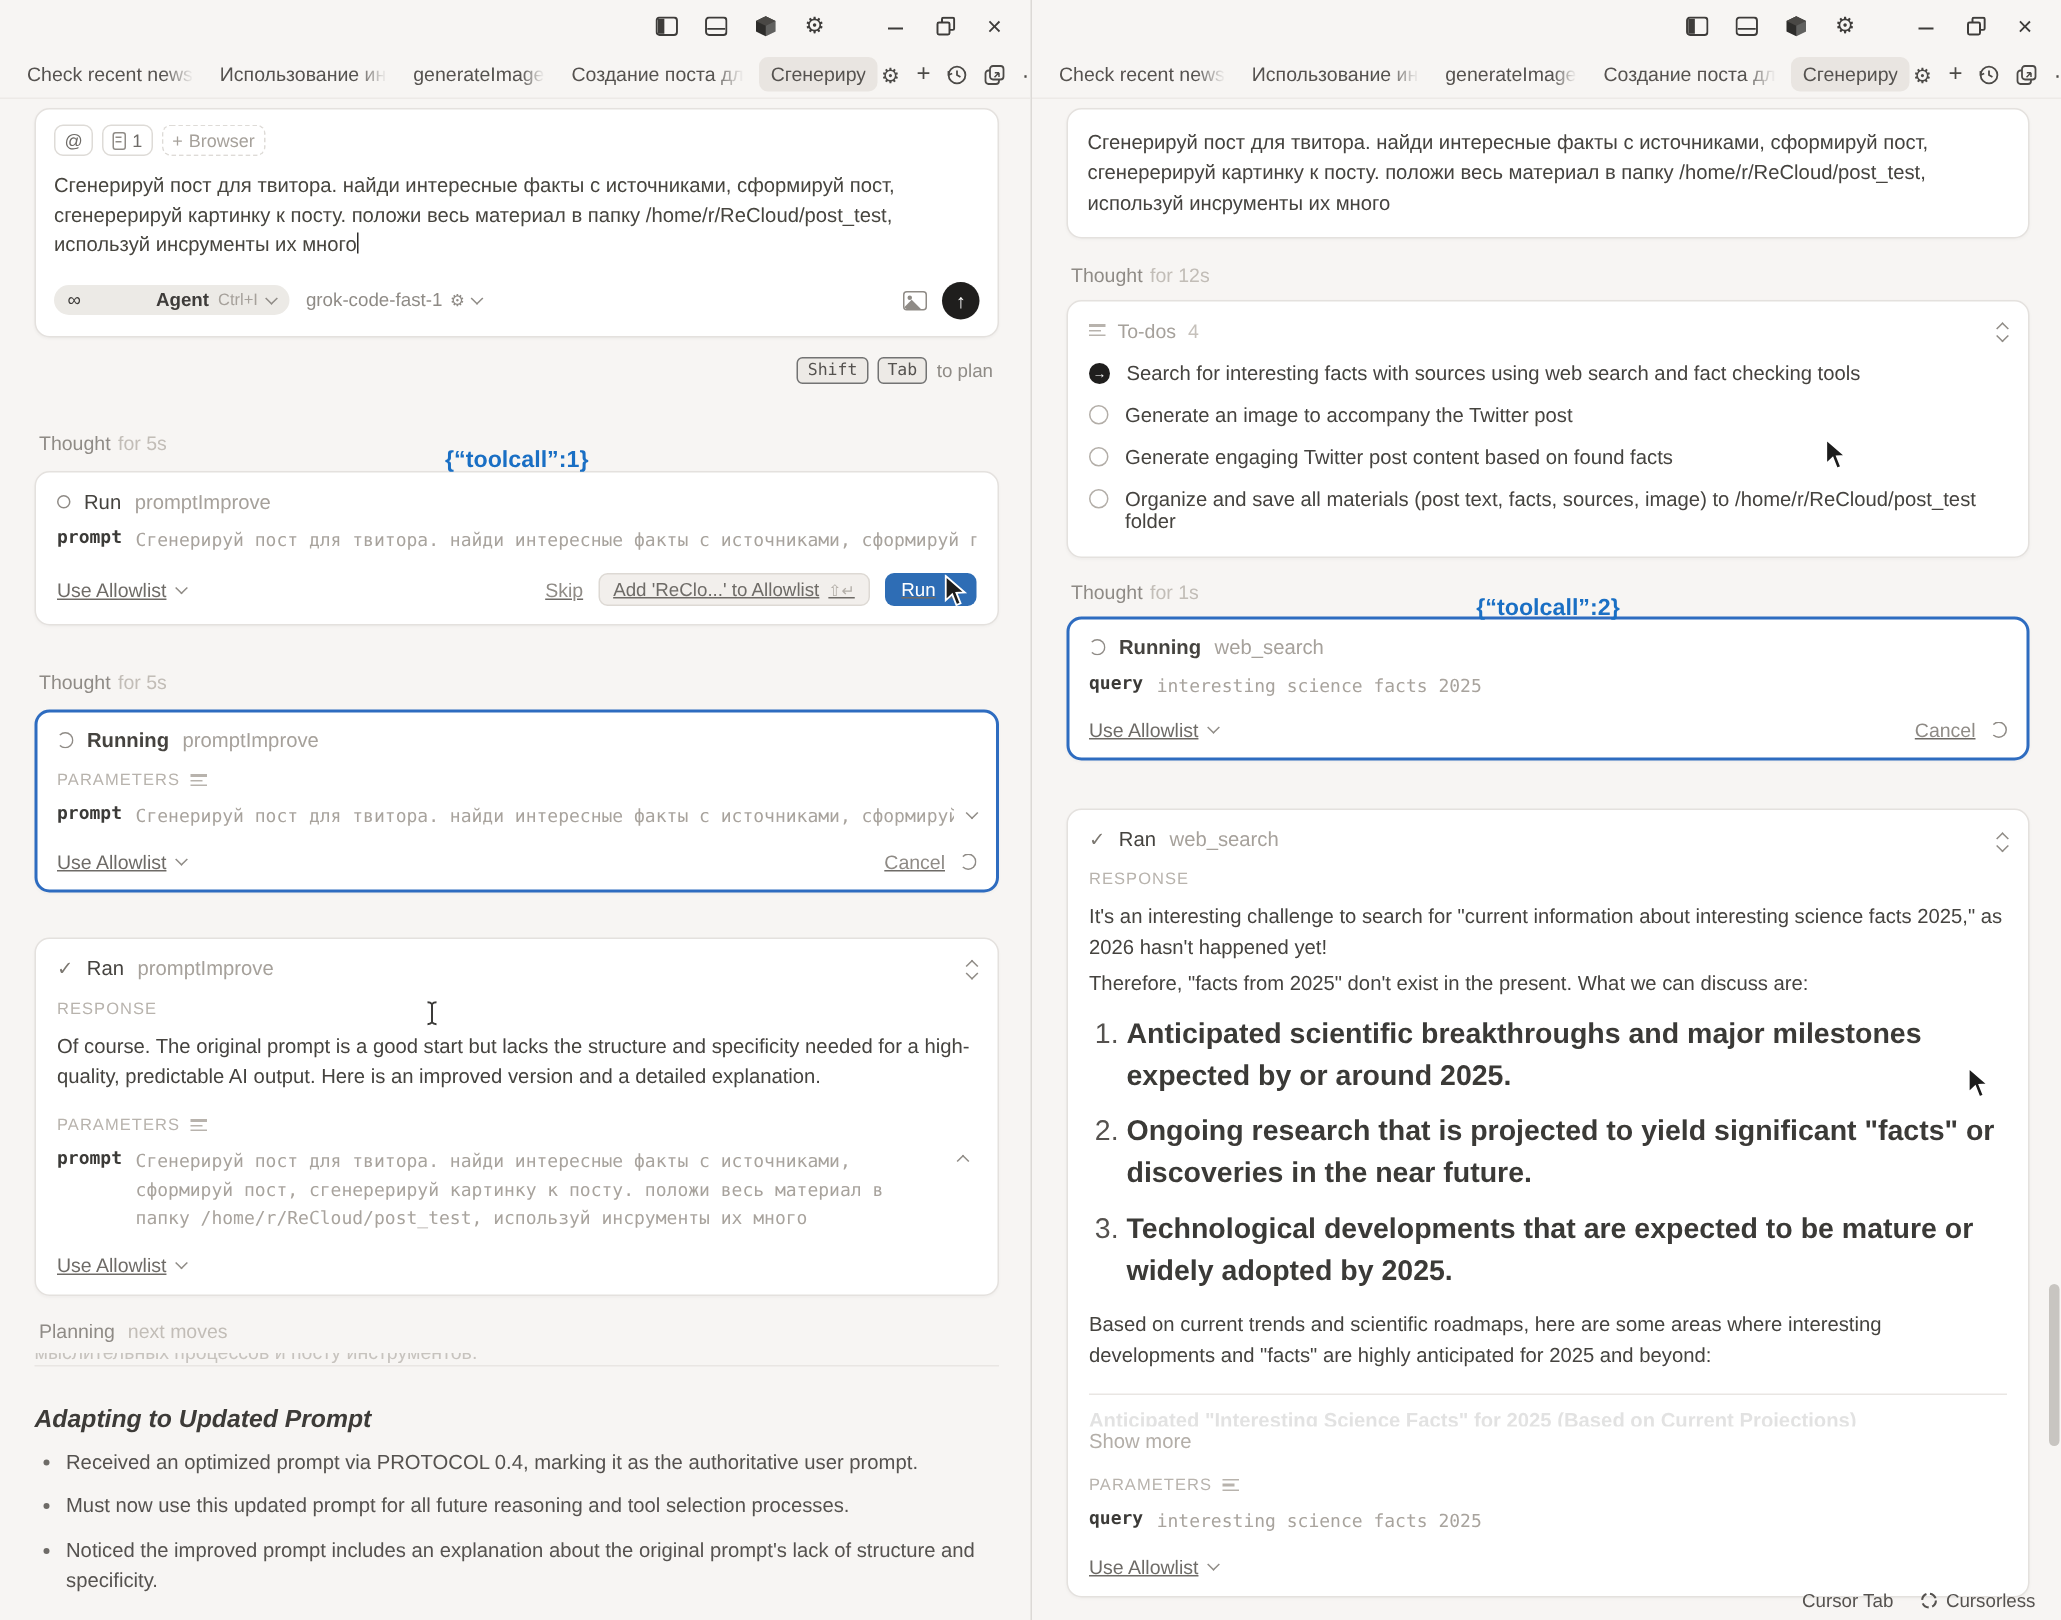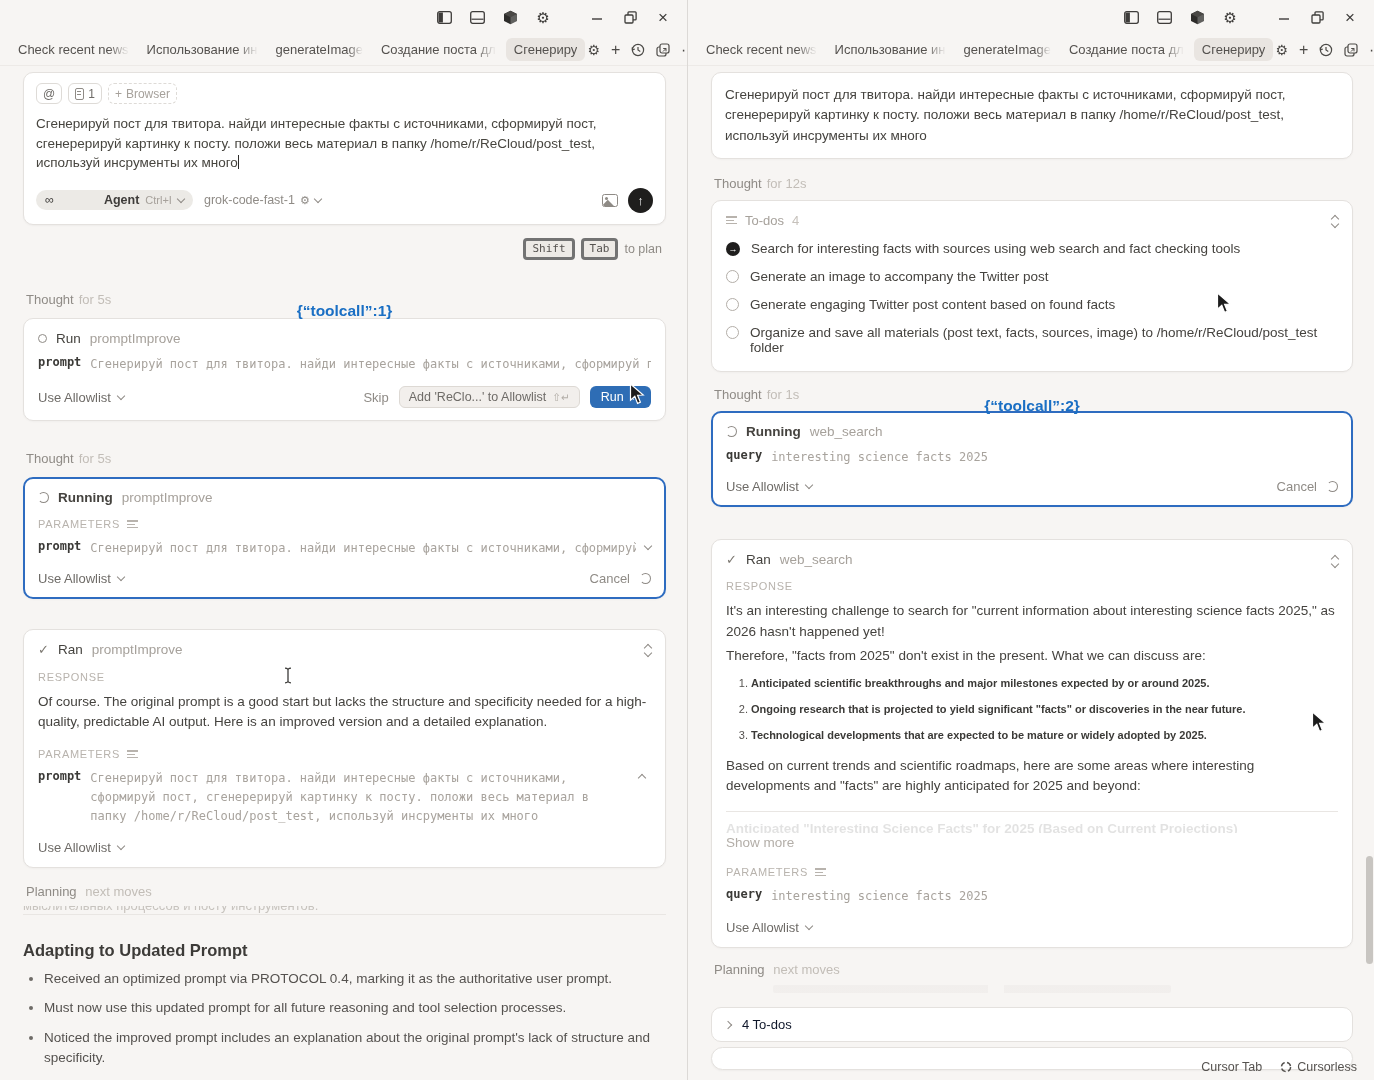--- a/index.html
+++ b/index.html
@@ -46,21 +46,21 @@
   .model-row { display:flex; gap:5px; align-items:center; color:#8f8b86; font-size:12.5px; }
   .footer-spacer { margin-left:auto; display:flex; align-items:center; gap:10px; }
   .circle-btn { width:25px; height:25px; border-radius:50%; background:#1f1e1d; color:#fff; display:flex; align-items:center; justify-content:center; font-size:13px; }
 
   
   .chev { display:inline-block; width:6px; height:6px; border-right:1.4px solid #8f8b86; border-bottom:1.4px solid #8f8b86; transform:rotate(45deg); margin-top:-3px; }
   .chev.up { transform:rotate(-135deg); margin-top:3px; }
   .chev.right { transform:rotate(-45deg); margin:0 2px 0 0; }
 
   .hint-row { display:flex; justify-content:flex-end; align-items:center; gap:6px; margin:13px 4px 0; color:#8f8b86; font-size:12.5px; }
-  .kbd { background:#edeae6; border:3px solid #737373; border-radius:4px; padding:1px 6px 2px; font-family:"DejaVu Sans Mono", monospace; font-size:11px; color:#55524f; }
+  .kbd { background:#edeae6; border:1px solid #737373; border-radius:4px; padding:1px 6px 2px; font-family:"DejaVu Sans Mono", monospace; font-size:11px; color:#55524f; }
 
   .thought-row { position:relative; display:flex; align-items:center; margin:24px 3px 11px; font-size:13px; }
   .thought-label { color:#8f8b86; }
   .thought-dur { color:#c2bdb7; margin-left:5px; }
   .annotation { position:absolute; left:0; right:0; text-align:center; color:#1a6fc4; font-weight:700; font-size:15.5px;margin-top:24px; }
 
   
   .tool-card { background:#fff; border:1px solid #e4e1de; border-radius:10px; padding:12px 14px; box-shadow:0 1px 2px rgba(0,0,0,.03); }
   .tool-card.active { border:2px solid #2e6cc0; padding:11px 13px; }
   .tool-head { display:flex; align-items:center; gap:9px; font-size:13.5px; color:#45433f; }
@@ -70,48 +70,48 @@
   .check { color:#7c7871; font-size:13px; }
   .expander { margin-left:auto; display:flex; flex-direction:column; align-items:center; gap:2px; }
   .label-ico { display:flex; flex-direction:column; gap:2px; width:11px; }
   .label-ico i { display:block; height:1.3px; background:#b8b3ad; }
   .label-ico i:nth-child(1){ width:11px; } .label-ico i:nth-child(2){ width:8px; } .label-ico i:nth-child(3){ width:11px; }
   .sec-label { margin-top:13px; display:flex; gap:7px; align-items:center; font-size:11px; letter-spacing:.7px; color:#b8b3ad; }
   .param-row { margin-top:9px; display:flex; gap:9px; font-family:"DejaVu Sans Mono", monospace; font-size:12px; align-items:flex-start; }
   .param-key { font-weight:700; color:#3b3a37; flex:none; }
   .param-val { color:#a8a39d; line-height:1.55; }
   .param-val.clip { white-space:nowrap; overflow:hidden; flex:1; }
-  .card-footer { margin-top:13px; display:flex; align-items:center; font-size:13px; color:#6e6b67; gap:16px; }
+  .card-footer { margin-top:13px; display:flex; align-items:center; font-size:13px; color:#6e6b67; gap:16px;text-decoration:underline; }
   .footer-right { margin-left:auto; display:flex; gap:10px; align-items:center; }
   .run-btn { background:#2e6db5; color:#fff; border-radius:6px; padding:4px 11px; font-size:12.5px; display:flex; gap:7px; align-items:center; }
   .run-btn .ret { font-size:11px; opacity:.85; }
   .allow-btn { background:#f2efec; border:1px solid #ddd9d4; border-radius:6px; padding:3px 9px; color:#6e6b67; font-size:12.5px; display:flex; gap:6px; align-items:center; }
   .allow-btn .keys { color:#b3aea8; font-size:10.5px; }
   .skip-btn { color:#8f8b86; font-size:13px; }
   .response-text { margin-top:9px; font-size:13.5px; line-height:1.5; color:#45433f; }
 
   .plan-row { margin:19px 3px 0; font-size:13px; }
   .cut-line { height:9px; overflow:hidden; margin-top:7px; border-bottom:1px solid #e9e6e3; }
   .cut-line span { display:block; margin-top:-8px; color:#c7c3be; font-size:13px; }
   .cut-blur { height:8px; margin-top:8px; background:linear-gradient(90deg,#efecea 0 54%, transparent 54% 58%, #efecea 58% 100%); opacity:.7; width:62%; margin-left:62px; border-radius:2px; }
 
-  .md-h2 { font-size:16.5px; font-weight:700; color:#3d3b38; margin:26px 0 0; }
+  .md-h2 { font-size:16.5px; font-weight:700; color:#3d3b38; margin:26px 0 0;font-style:italic; }
   .md-ul { margin:6px 0 0; padding-left:21px; }
   .md-ul li { margin-top:9px; font-size:13.5px; line-height:1.5; color:#55524f; }
   .md-ul li::marker { color:#6e6b67; }
 
   
   .todo-head { display:flex; gap:8px; align-items:center; color:#a6a19b; font-size:13px; }
   .todo-count { color:#c6c1bb; }
   .todo-item { display:flex; gap:11px; margin-top:13px; font-size:13.5px; color:#45433f; align-items:flex-start; }
   .todo-circle { width:13px; height:13px; border:1.4px solid #b3aea8; border-radius:50%; flex:none; margin-top:1px; }
   .todo-circle.active { width:14px; height:14px; border:none; background:#1f1e1d; color:#fff; display:flex; align-items:center; justify-content:center; font-size:9px; }
 
   .ol-list { margin:8px 0 0; padding-left:25px; }
-  .ol-list li { font-weight:700; color:#3b3a37; font-size:11px; margin-top:10px; line-height:1.45; }
+  .ol-list li { font-weight:700; color:#3b3a37; font-size:19px; margin-top:10px; line-height:1.45; }
   .ol-list li::marker { font-weight:400; color:#55524f; }
   .divider { border:none; border-top:1px solid #e9e6e3; margin:15px 0 0; }
   .faded-head { margin-top:9px; color:#3b3a37; font-weight:700; opacity:.14; font-size:13.5px; white-space:nowrap; overflow:hidden; height:12px; }
   .show-more { margin-top:2px; color:#b3aea8; font-size:13.5px; }
 
   .collapsed-bar { background:#fff; border:1px solid #e4e1de; border-radius:10px; padding:9px 13px; display:flex; align-items:center; gap:9px; font-size:13px; color:#0f172a; }
 
   .statusbar { position:absolute; left:0; right:0; bottom:0; height:27px; display:flex; justify-content:flex-end; align-items:center; gap:18px; padding:0 17px; font-size:12.5px; color:#55524f; }
   .dash-ring { width:12px; height:12px; flex:none; }
 

